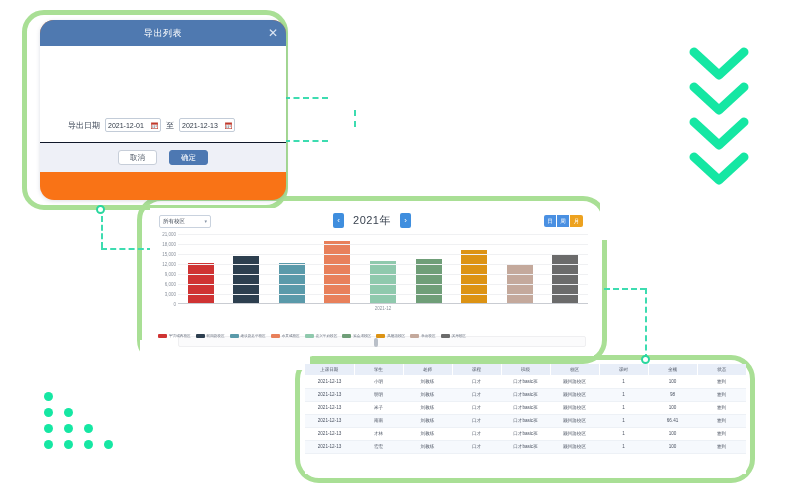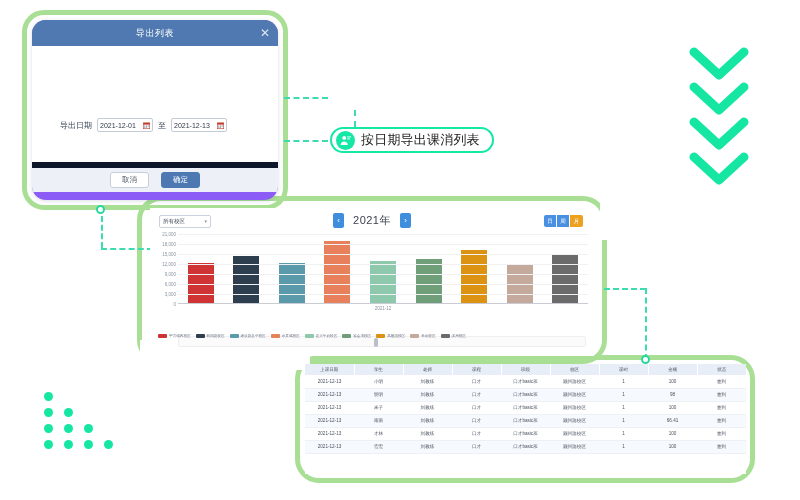--- a/index.html
+++ b/index.html
@@ -20,50 +20,50 @@
   }
   #frame-dialog { left: 22px; top: 10px; width: 266px; height: 200px; }
   #frame-panel  { left: 137px; top: 196px; width: 470px; height: 168px; border-radius: 24px; }
   #frame-table  { left: 295px; top: 355px; width: 460px; height: 128px; border-radius: 24px; }
 
   
   .mask { position:absolute; background:#ffffff; }
 
   
   #dialog {
-    position: absolute; left: 32px; top: 20px; width: 246px; height: 180px;
-    background: #8b5cf6; border-radius: 14px; overflow: hidden;
+    position: absolute; left: 40px; top: 20px; width: 246px; height: 180px;
+    background: #f97316; border-radius: 14px; overflow: hidden;
     box-shadow: 0 1px 4px rgba(60,70,110,.18);
     z-index: 6;
   }
   #dialog-titlebar {
     height: 26px; background: #4f79b0; position: relative;
     display: flex; align-items: center; justify-content: center;
   }
   #dialog-title { color:#fff; font-size: 9px; letter-spacing: .6px; }
   #dialog-close {
     position:absolute; right: 8px; top: 50%; transform: translateY(-50%);
     color:#dde7f4; font-size: 12px; line-height: 1; cursor: pointer;
   }
-  #dialog-body { height: 116px; background:#ffffff; position: relative; }
+  #dialog-body { height: 96px; background:#ffffff; position: relative; }
   #date-row {
     position:absolute; left: 28px; top: 72px;
     display: flex; align-items: center; gap: 5px;
   }
   #date-label { font-size: 8px; color:#3c4656; white-space: nowrap; }
   .date-input {
     width: 56px; height: 14px; border: 1px solid #c3ccd8; background:#fff;
     border-radius: 2px; display:flex; align-items:center;
     padding: 0 2px; gap: 2px;
   }
   .date-val { font-size: 7px; color:#2f3845; flex: 1; white-space: nowrap; }
   .cal-ico { width: 7px; height: 7px; flex: 0 0 auto; display:block; }
   #date-sep { font-size: 8px; color:#3c4656; }
   #dialog-footer {
-    height: 30px; background:#eef0f7; border-top:6px solid #0f172a;
+    height: 30px; background:#eef0f7; border-top:1px solid #0f172a;
     display:flex; align-items:center; justify-content:center; gap: 12px;
   }
   .dlg-btn {
     font-size: 7.5px; border-radius: 3px; padding: 3px 11px; cursor:pointer;
     line-height: 1;
   }
   #btn-cancel { background:#fff; border:1px solid #c7ced9; color:#4a5462; }
   #btn-confirm { background:#4d78b2; border:1px solid #4d78b2; color:#fff; }
 
   
@@ -255,30 +255,20 @@
           </svg>
         </div>
       </div>
     </div>
     <div id="dialog-footer">
       <button class="dlg-btn" id="btn-cancel">取消</button>
       <button class="dlg-btn" id="btn-confirm">确定</button>
     </div>
   </div>
 
-  <div class="pill" id="pill-2">
-    <span class="pill-icon">
-      <svg width="13" height="13" viewBox="0 0 20 20">
-        <circle cx="8" cy="6" r="3" fill="#ffffff"></circle>
-        <path d="M2.5 17c0-3.3 2.5-5.5 5.5-5.5s5.5 2.2 5.5 5.5z" fill="#ffffff"></path>
-        <path d="M13 4.5h5M13 7.5h3.5" stroke="#ffffff" stroke-width="1.4" stroke-linecap="round"></path>
-      </svg>
-    </span>
-    <span class="pill-label">按日期导出课消列表</span>
-  </div>
 
   <div id="chart-panel">
     <div id="chart-toolbar">
       <div id="campus-select">
         <span id="campus-select-label">所有校区</span>
         <span id="campus-caret">▾</span>
       </div>
       <div id="year-nav">
         <div class="year-arrow">‹</div>
         <span id="year-label">2021年</span>

